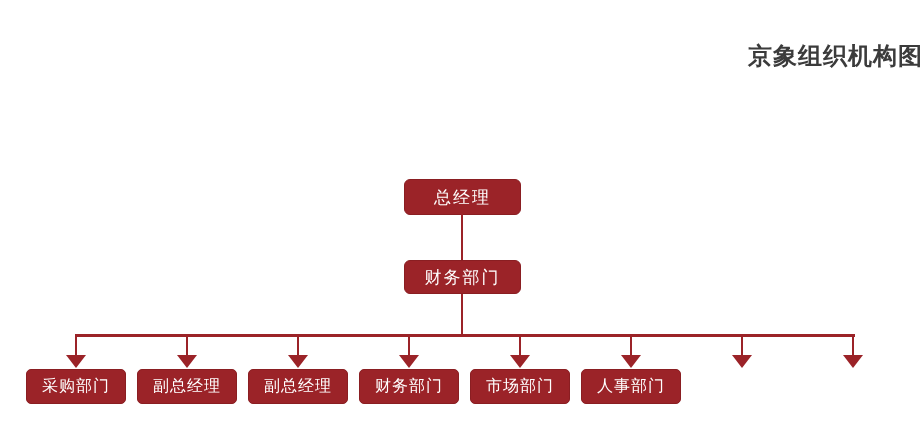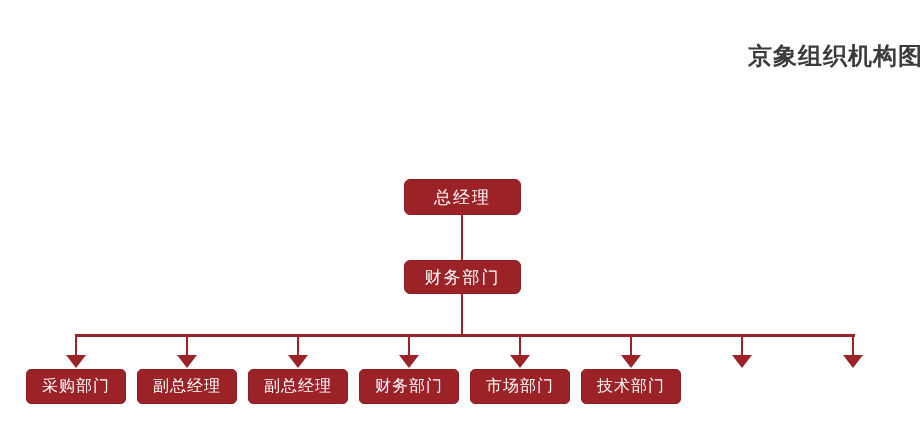--- a/index.html
+++ b/index.html
@@ -193,17 +193,17 @@
   <div class="dept-node">
     <span class="dept-label">财务部门</span>
   </div>
 
   <div class="dept-node">
     <span class="dept-label">市场部门</span>
   </div>
 
 
   <div class="dept-node">
-    <span class="dept-label">技术部门</span>
+    <span class="dept-label">人事部门</span>
   </div>
 </div>
 
 </div>
 
 </body></html>

